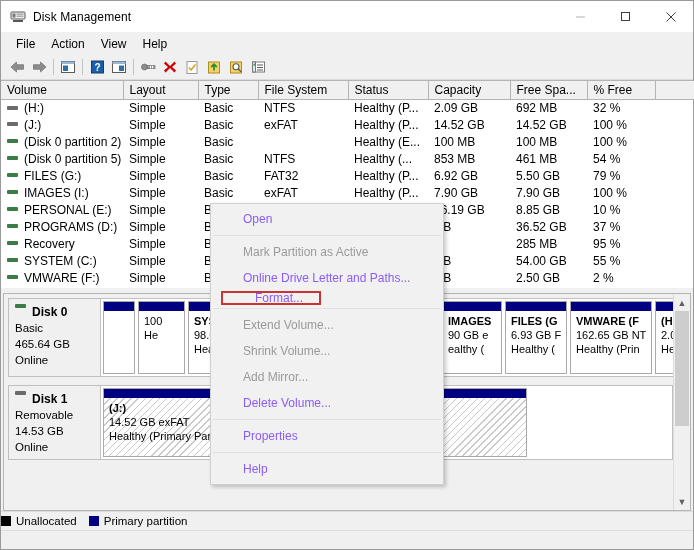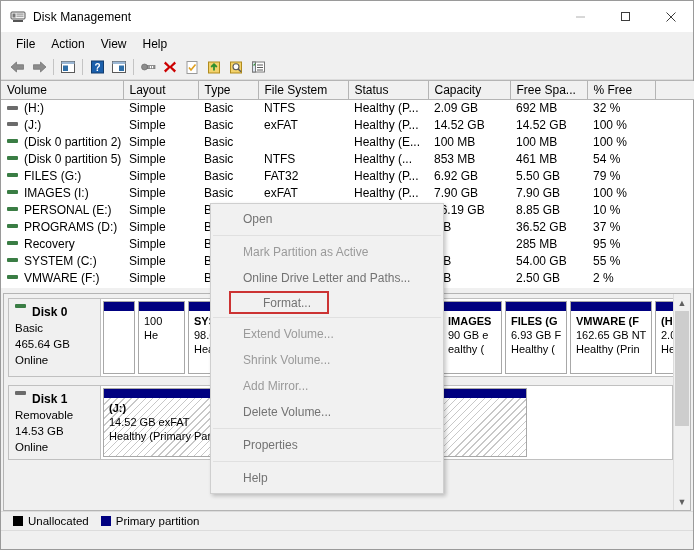--- a/index.html
+++ b/index.html
@@ -187,21 +187,21 @@
   .dscroll .thumb {
     position: absolute; top: 17px; left: 1px; right: 1px;
     height: 115px; background: #cdcdcd;
   }
 
   
   .legend {
     flex: 0 0 auto;
     height: 19px;
     display: flex; align-items: center;
-    padding-left: 12px;
+    padding-left: 0;
     background: #f0f0f0;
     border-top: 1px solid #dcdcdc;
     font-size: 11.5px;
   }
   .legend .sw { width: 10px; height: 10px; margin-right: 5px; display: inline-block; }
   .legend .li { display: flex; align-items: center; margin-right: 12px; }
   .statusbar { flex: 0 0 auto; height: 19px; background: #f0f0f0; border-top: 1px solid #dcdcdc; }
 
   
   .ctxmenu {
@@ -211,30 +211,30 @@
     background: #f1f1f1;
     border: 1px solid #cfcfcf;
     box-shadow: 2px 2px 4px rgba(0,0,0,.22);
     padding: 2px 0;
     z-index: 50;
   }
   .ctx-item {
     height: 26px;
     display: flex; align-items: center;
     padding-left: 32px;
-    font-size: 12px; color: #737373;
+    font-size: 12px; color: #8b5cf6;
   }
   .ctx-item.disabled { color: #9a9a9a; }
   .ctx-sep { height: 1px; background: #e0e0e0; margin: 3px 2px; }
   .ctx-item.boxed {
     position: relative;
-    margin: 0 0 0 18px;
+    margin: 0 0 0 10px;
     width: 100px;
     border: 2px solid #cc3333;
-    height: 23px;
+    height: 14px;
   }
 </style>
 </head>
 <body>
 
 <div class="window">
 
   <div class="titlebar">
     <span class="title-icon">
       <svg width="16" height="16" viewBox="0 0 16 16">

